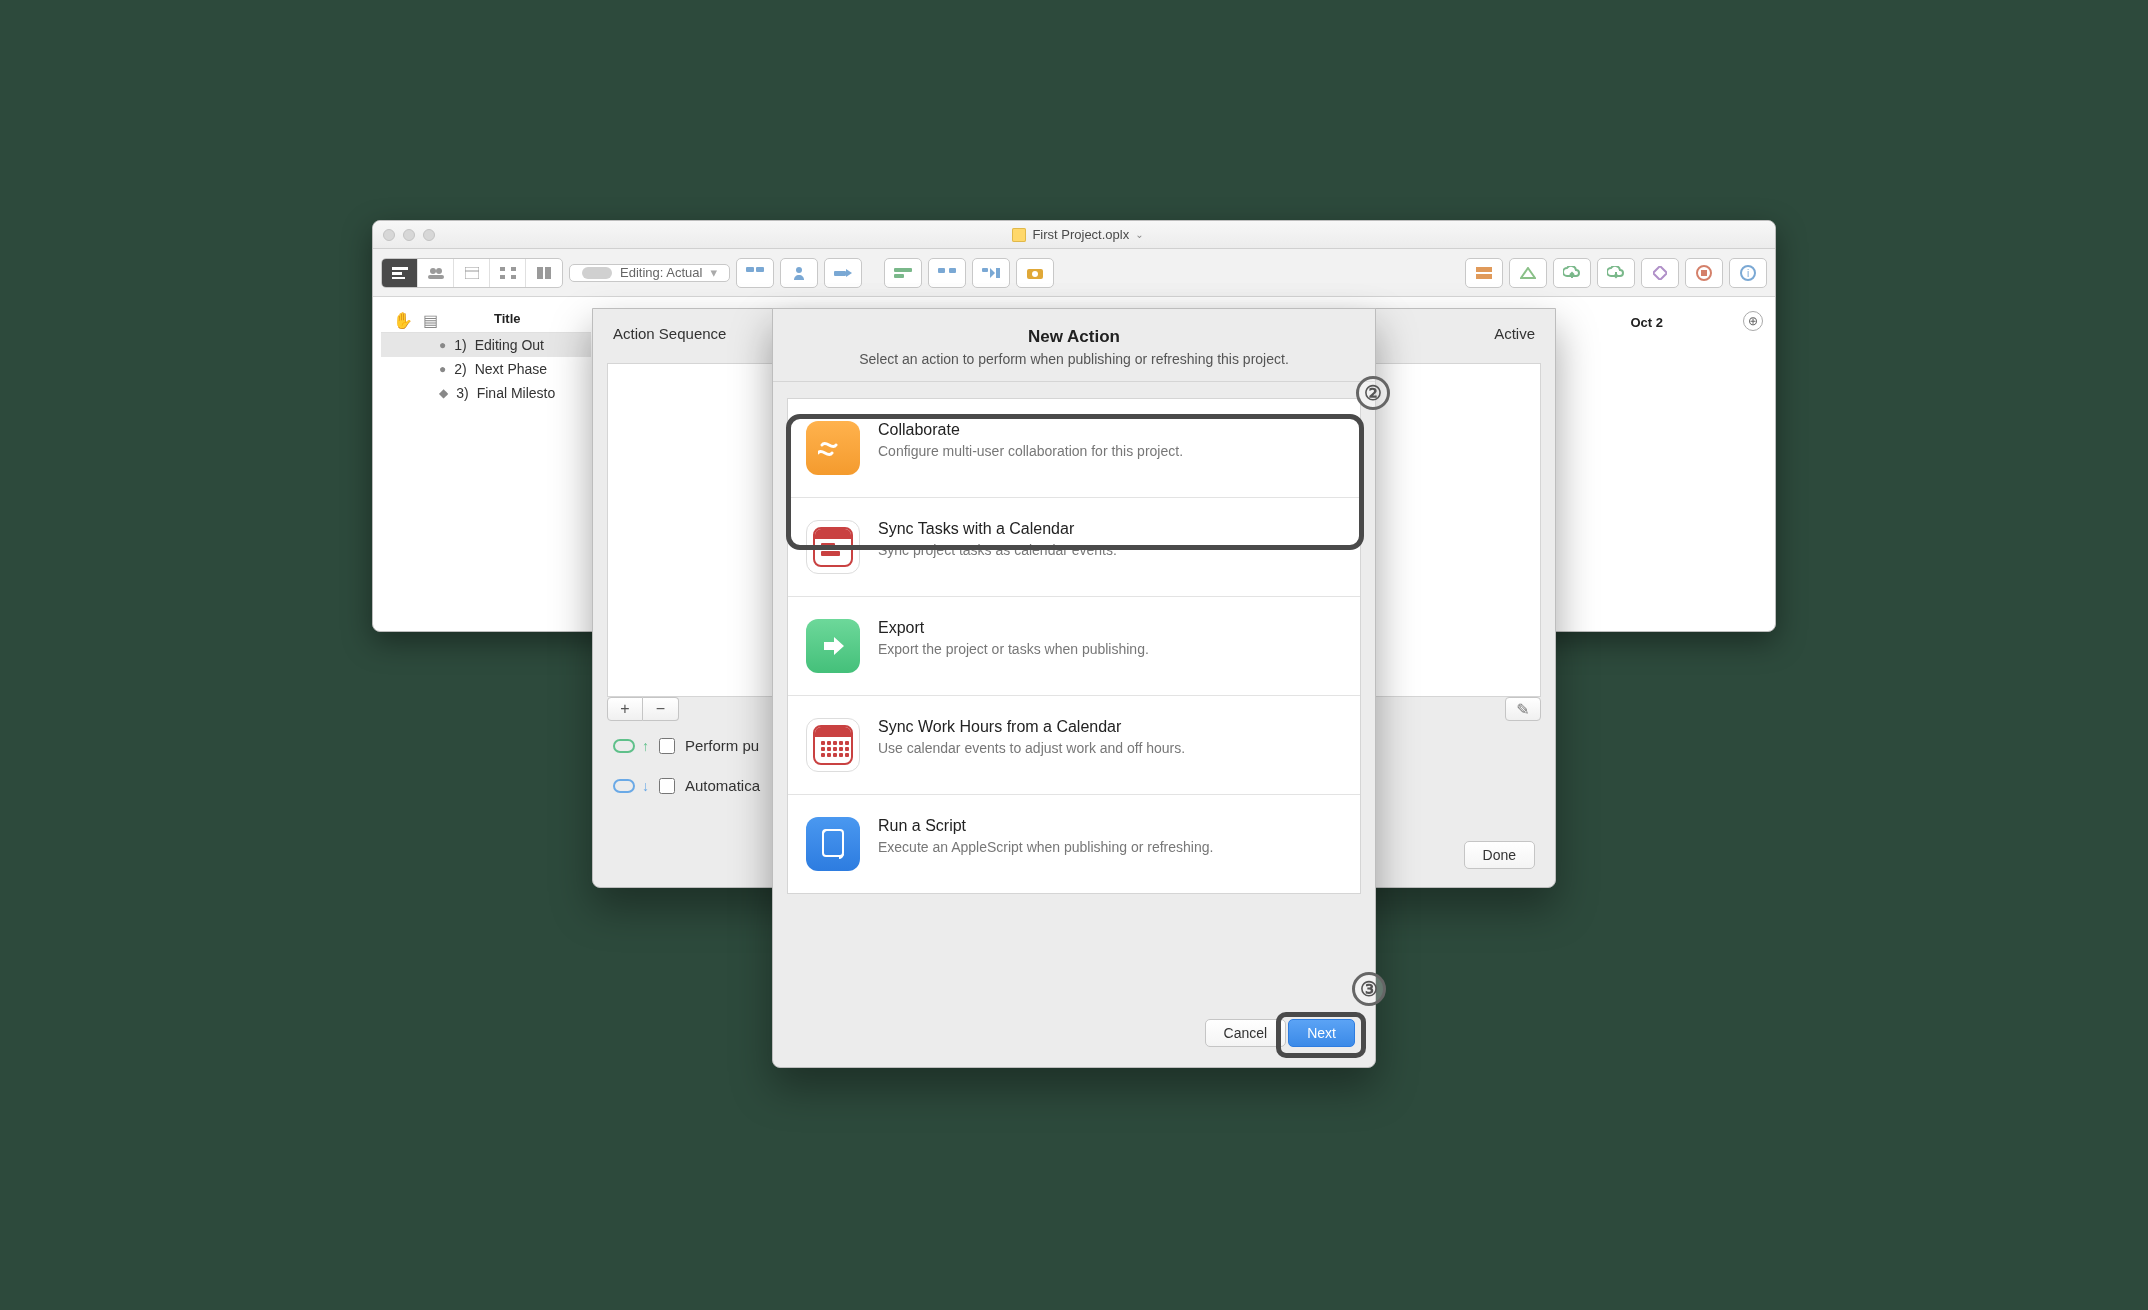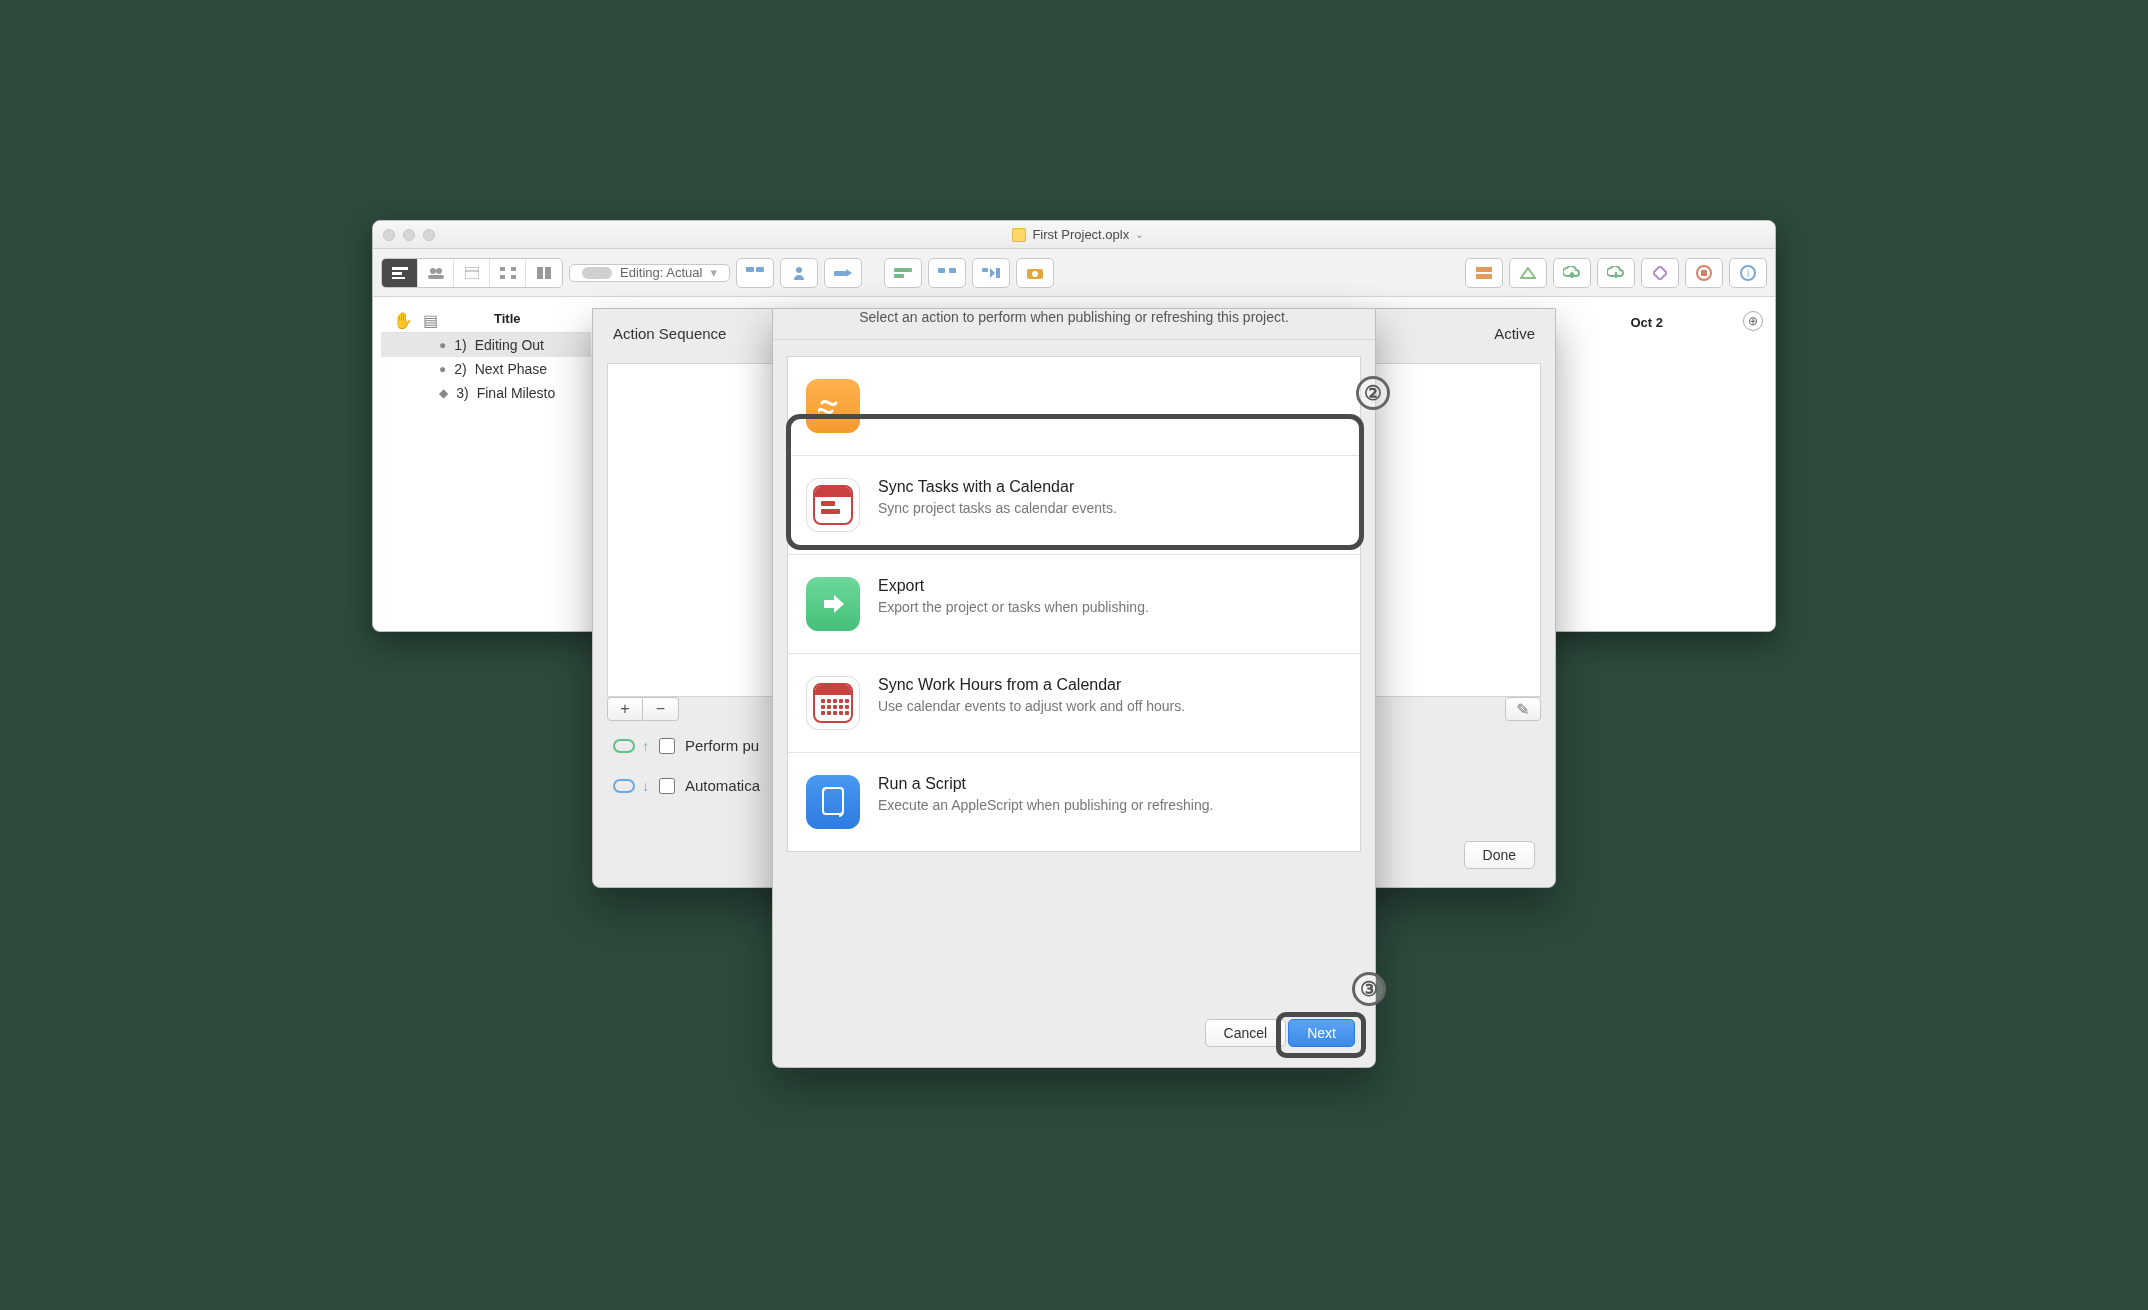--- a/index.html
+++ b/index.html
@@ -271,28 +271,33 @@
       <input type="checkbox" style="">
       <span>Automatica</span>
     </div>
     <button class="done-btn">Done</button>
   </div>
 
   <div class="callout" style="top:512px; left:500px">①</div>
   <div class="highlight" style="top:468px; left:448px; width:54px; height:42px"></div>
 
   <div class="sheet2">
+    <div class="sheet2-title">New Action</div>
     <div class="sheet2-sub">Select an action to perform when publishing or refreshing this project.</div>
     <div class="action-list">
 
       <div class="action-item">
         <div class="action-icon ic-collab">
           <svg width="30" height="30" fill="none" stroke="#fff" stroke-width="3" stroke-linecap="round">
               <path d="M4 12c4-6 10 6 14 0m-18 8c4-6 10 6 14 0"></path>
             </svg>
+        </div>
+        <div>
+          <div class="action-title">Collaborate</div>
+          <div class="action-desc">Configure multi-user collaboration for this project.</div>
         </div>
       </div>
 
       <div class="action-item">
         <div class="action-icon ic-synctask">
           <div class="cal-icon">
               <div class="cal-bars">
                 <div style="width:60%"></div>
                 <div style="width:80%"></div>
               </div>

